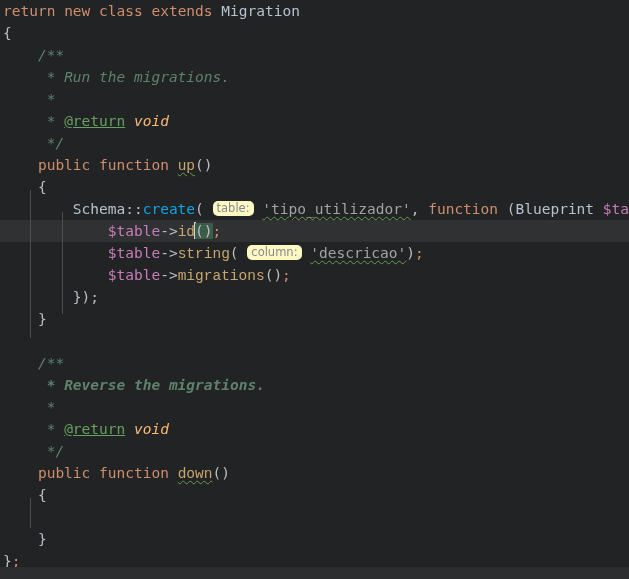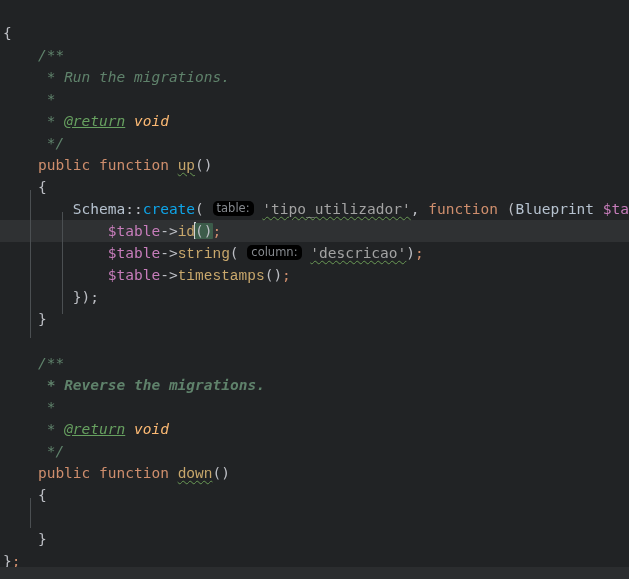--- a/index.html
+++ b/index.html
@@ -59,33 +59,33 @@
     padding-left: 3px;
   }
 
   
   .kw      { color: #cf8e6d; }           
   .cls     { color: #b6c2cf; }           
   .punc    { color: #bcbec4; }           
   .semi    { color: #cf8e6d; }           
   .comma   { color: #bcbec4; }
   .cmt     { color: #5f826b; font-style: italic; }   
-  .tag     { color: #67a060; font-style: italic; text-decoration: underline; }
+  .tag     { color: #67a060; text-decoration: underline; }
   .tagval  { color: #fdba74; font-style: italic; }
   .meth    { color: #c9a86c; font-family: Liberation Mono, monospace; }           
   .methd   { color: #0ea5e9; }           
   .str     { color: #a3a3a3; }           
   .var     { color: #c77dbb; }           
   .arrow   { color: #bcbec4; }
   .dcolon  { color: #bcbec4; }
 
   
   .hint {
     display: inline-block;
-    background: #000000;
+    background: #fef9c3;
     color: #868a8f;
     border-radius: 5px;
     padding: 0 4px;
     font-size: 11.5px;
     line-height: 15px;
     vertical-align: 2px;
     font-family: "DejaVu Sans", "Liberation Sans", sans-serif;
     font-style: normal;
   }
 
@@ -130,20 +130,21 @@
 <div id="editor">
 
   <div class="line-highlight" style="top:220px;"></div>
 
   <div class="indent-guide" style="left:30px; top:190px; height:148px;"></div>
   <div class="indent-guide" style="left:62px; top:212px; height:102px;"></div>
   <div class="indent-guide" style="left:30px; top:498px; height:30px;"></div>
 
   <div class="code-layer">
 
+    <div class="line" style="top:0px;"><span class="kw">return</span> <span class="kw">new</span> <span class="kw">class</span> <span class="kw">extends</span> <span class="cls">Migration</span></div>
 
     <div class="line" style="top:22px;"><span class="punc">{</span></div>
 
     <div class="line" style="top:44px;">    <span class="cmt">/**</span></div>
 
     <div class="line" style="top:66px;">     <span class="cmt">*</span> <span class="cmt">Run the migrations.</span></div>
 
     <div class="line" style="top:88px;">     <span class="cmt">*</span></div>
 
     <div class="line" style="top:110px;">     <span class="cmt">*</span> <span class="tag">@return</span> <span class="tagval">void</span></div>
@@ -153,21 +154,21 @@
     <div class="line" style="top:154px;">    <span class="kw">public</span> <span class="kw">function</span> <span class="meth typo">up</span><span class="punc">(</span><span class="punc">)</span></div>
 
     <div class="line" style="top:176px;">    <span class="punc">{</span></div>
 
     <div class="line" style="top:198px;">        <span class="cls">Schema</span><span class="dcolon">::</span><span class="methd">create</span><span class="punc">(</span> <span class="hint">table:</span> <span class="str typo">'tipo_utilizador'</span><span class="comma">,</span> <span class="kw">function</span> <span class="punc">(</span><span class="cls">Blueprint</span> <span class="var">$table</span> </div>
 
     <div class="line" style="top:220px;">            <span class="var">$table</span><span class="arrow">-&gt;</span><span class="meth">id</span><span class="caret"></span><span class="brace-hl"><span class="punc">(</span><span class="punc">)</span></span><span class="semi">;</span></div>
 
     <div class="line" style="top:242px;">            <span class="var">$table</span><span class="arrow">-&gt;</span><span class="meth">string</span><span class="punc">(</span> <span class="hint">column:</span> <span class="str typo">'descricao'</span><span class="punc">)</span><span class="semi">;</span></div>
 
-    <div class="line" style="top:264px;">            <span class="var">$table</span><span class="arrow">-&gt;</span><span class="meth">timestamps</span><span class="punc">(</span><span class="punc">)</span><span class="semi">;</span></div>
+    <div class="line" style="top:264px;">            <span class="var">$table</span><span class="arrow">-&gt;</span><span class="meth">migrations</span><span class="punc">(</span><span class="punc">)</span><span class="semi">;</span></div>
 
     <div class="line" style="top:286px;">        <span class="punc">});</span></div>
 
     <div class="line" style="top:308px;">    <span class="punc">}</span></div>
 
     <div class="line" style="top:330px;"> </div>
 
     <div class="line" style="top:352px;">    <span class="cmt">/**</span></div>
 
     <div class="line" style="top:374px;font-weight:bold;">     <span class="cmt">*</span> <span class="cmt">Reverse the migrations.</span></div>

